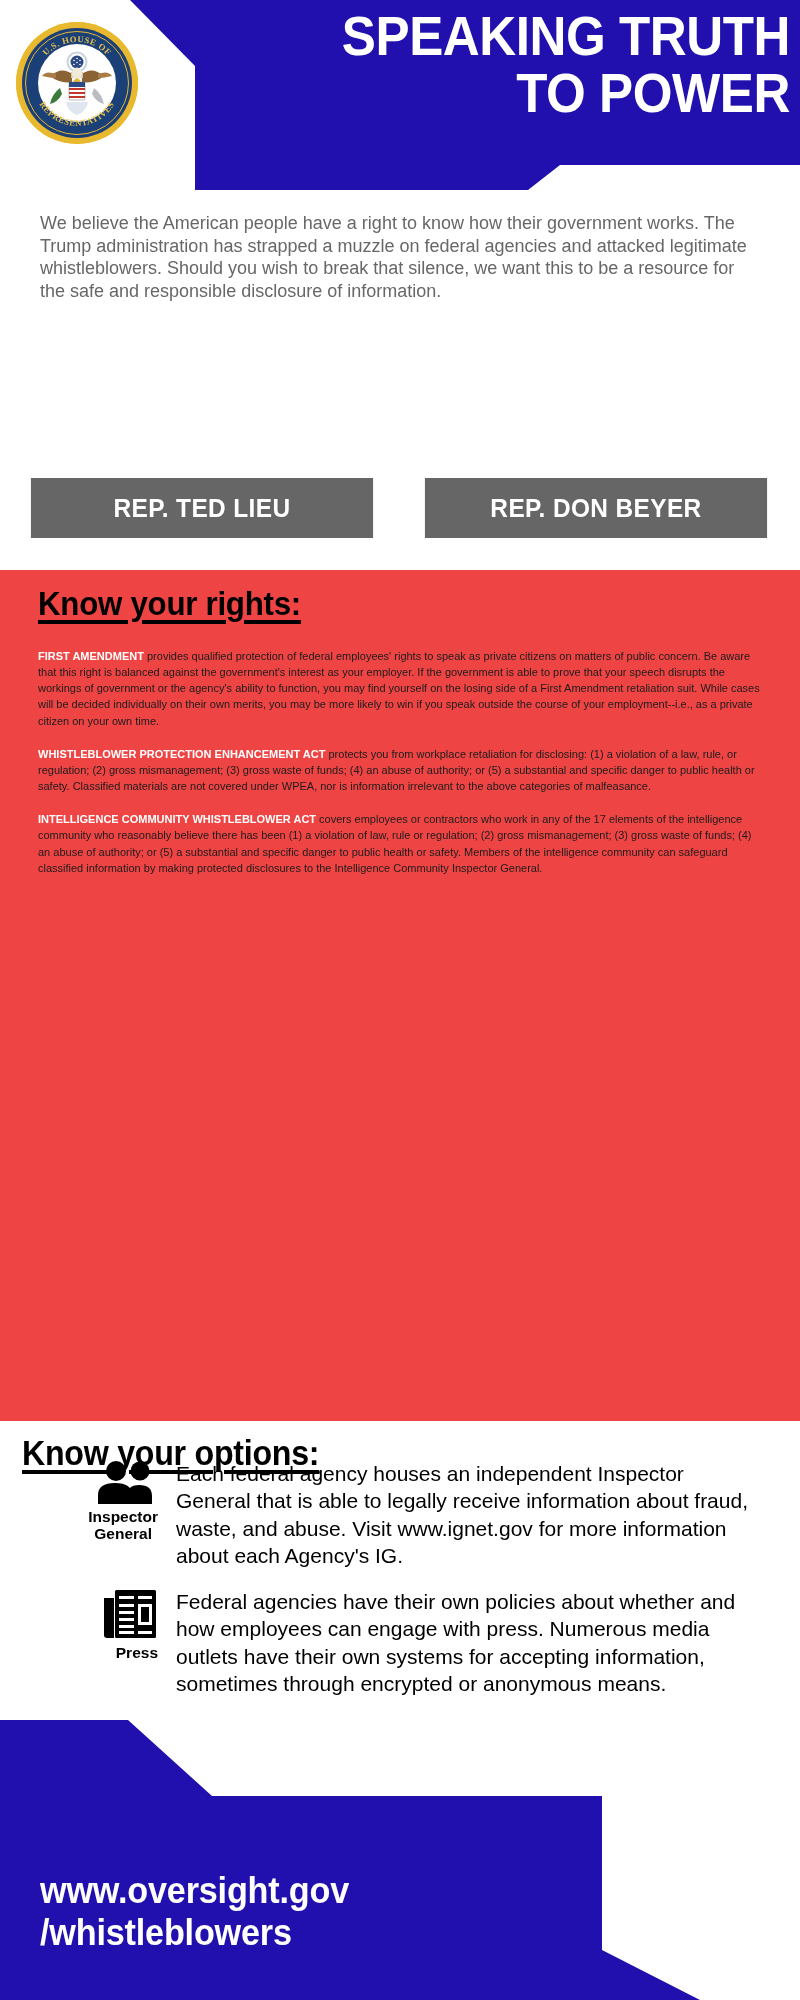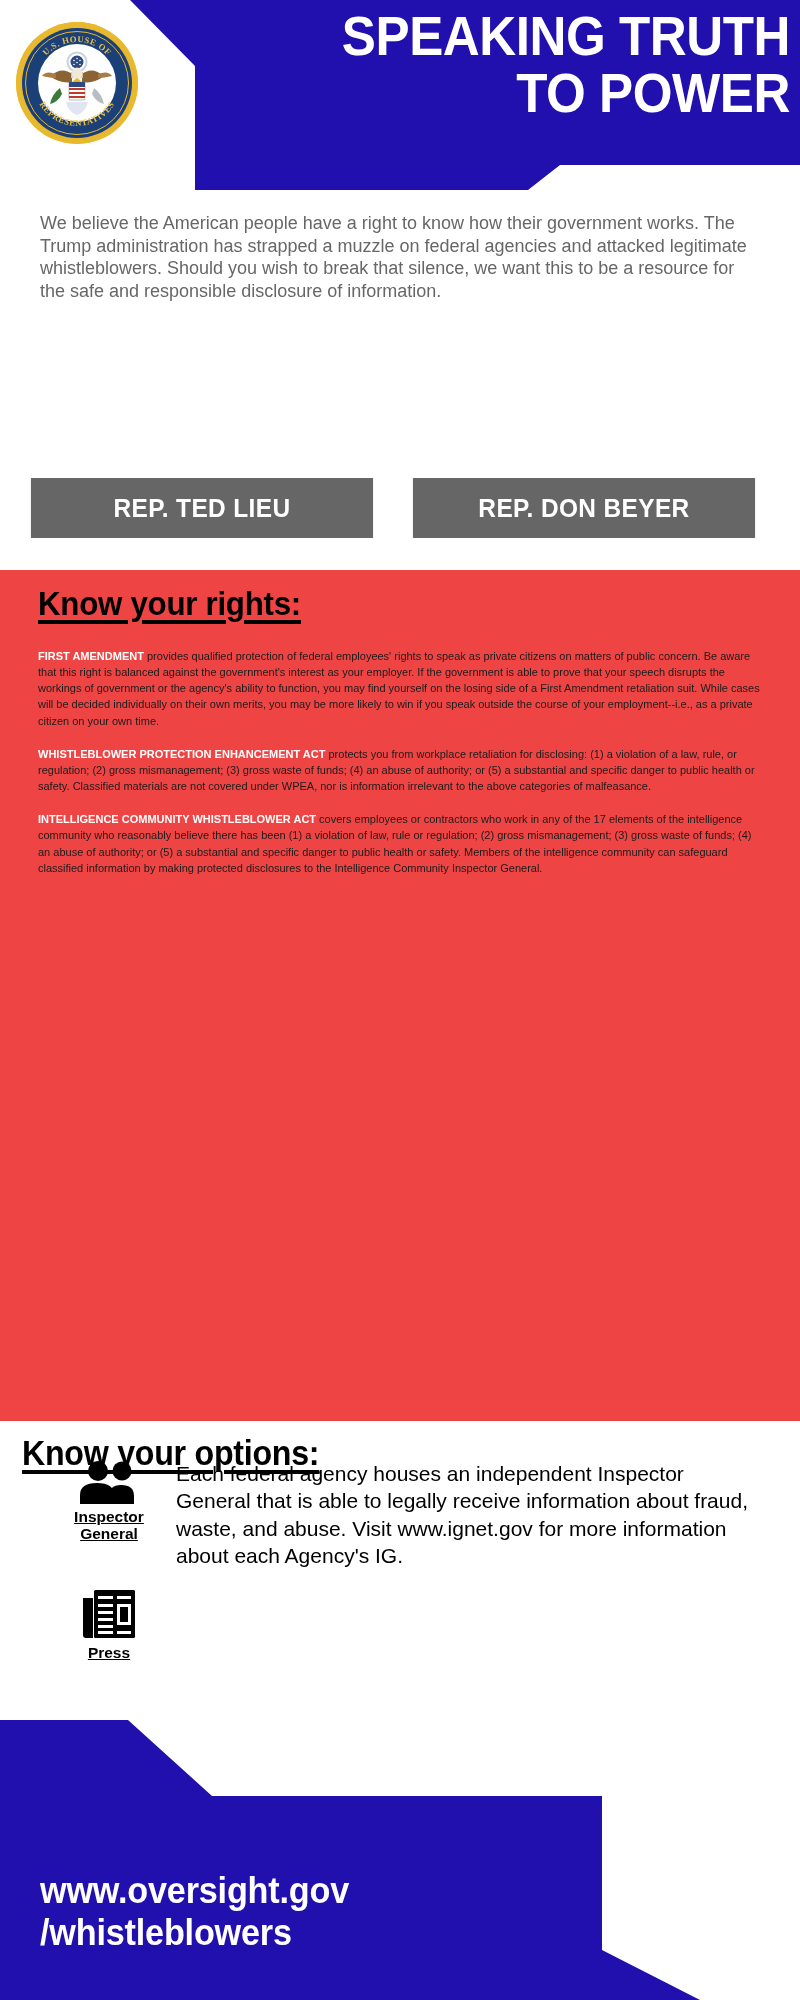--- a/index.html
+++ b/index.html
@@ -51,21 +51,21 @@
   }
 
   
   .intro{
     position:absolute;left:40px;top:212px;width:716px;
     color:#676767;font-size:18px;line-height:1.26;
   }
 
   
   .rep-row{position:absolute;left:20px;top:478px;width:768px;
-    display:flex;gap:18px;}
+    display:flex;gap:30px;}
   .rep-btn{
     width:364px;height:60px;background:#666666;color:#ffffff;
     display:flex;align-items:center;justify-content:center;
     font-family:"Liberation Sans Narrow","Liberation Sans",sans-serif;
     font-weight:bold;font-size:26px;letter-spacing:0.4px;
     transform:scaleX(0.94);
   }
 
   
   .rights{
@@ -89,21 +89,21 @@
   .term{color:#ffffff;font-weight:bold;}
 
   
   .options{position:absolute;left:0;top:1421px;width:676px;height:280px;background:#fff;}
   .options .section-head{position:absolute;left:22px;top:12px;font-size:35px;}
   .opt-row{position:absolute;display:flex;align-items:flex-start;}
   .opt-row.r1{left:60px;top:1460px;}
   .opt-row.r2{left:60px;top:1588px;}
   .opt-icon{
     width:98px;flex:0 0 98px;display:flex;flex-direction:column;
-    align-items:center;justify-content:flex-start;text-decoration:underline;
+    align-items:flex-end;justify-content:flex-start;
   }
   .opt-icon svg{display:block;}
   .opt-label{
     margin-top:4px;color:#000;font-weight:bold;font-size:15.5px;
     line-height:1.12;text-align:center;
     font-family:"Liberation Sans",sans-serif;
   }
   .opt-text{
     margin-left:18px;width:572px;color:#000000;
     font-size:21px;line-height:1.3;
@@ -242,20 +242,21 @@
           <rect x="17" y="43" width="15" height="3"></rect>
           <rect x="36" y="43" width="14" height="3"></rect>
           <rect x="36" y="16" width="14" height="21"></rect>
         </g>
         <rect x="39" y="19" width="8" height="15" fill="#000000"></rect>
       </svg>
       <div class="opt-label">
         <div>Press</div>
       </div>
     </div>
+    <div class="opt-text">Federal agencies have their own policies about whether and how employees can engage with press. Numerous media outlets have their own systems for accepting information, sometimes through encrypted or anonymous means.</div>
   </div>
 
   <div class="footer">
     <div class="footer-shape"></div>
     <div class="footer-url">
       <div>www.oversight.gov</div>
       <div>/whistleblowers</div>
     </div>
   </div>
 

